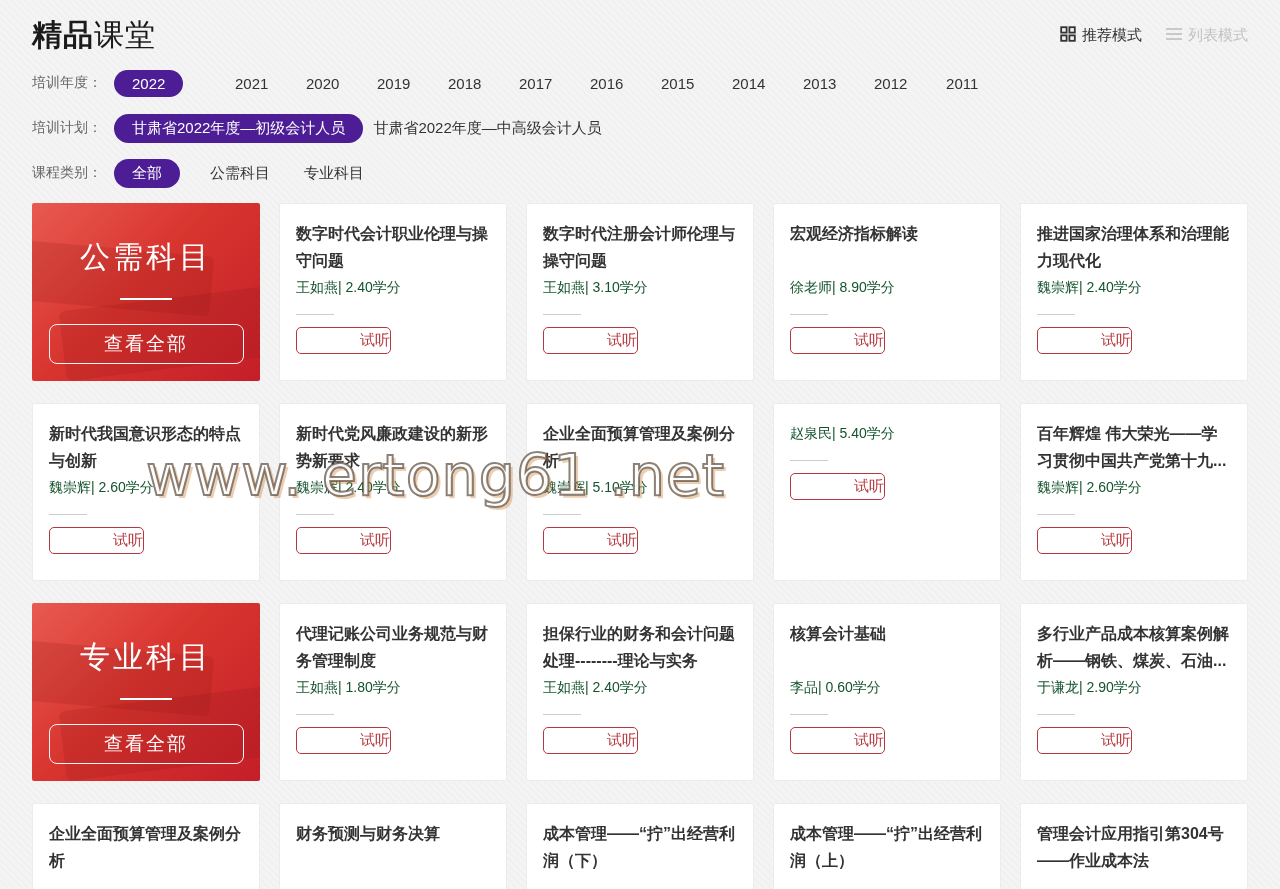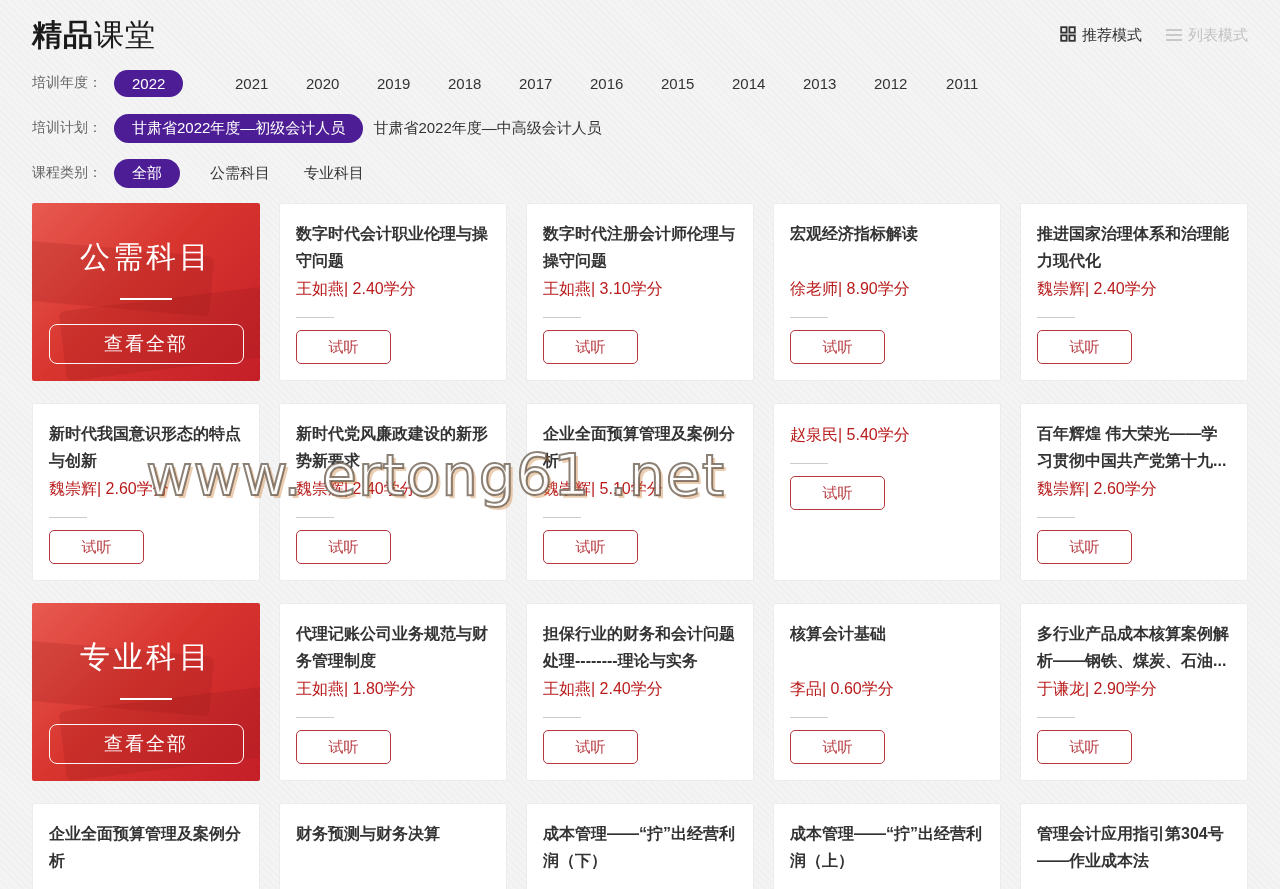--- a/index.html
+++ b/index.html
@@ -11,21 +11,21 @@
     color:#333;
     position:relative;
   }
   .page { width:1280px; padding:0 32px; position:relative; }
 
   
   .header { display:flex; justify-content:space-between; align-items:center; padding-top:14px; height:56px; }
   .page-title { font-size:30px; color:#1a1a1a; font-weight:400; letter-spacing:1px; }
   .page-title .bold { font-weight:bold; }
   .modes { display:flex; align-items:center; gap:24px; font-size:15px; }
-  .mode { display:flex; align-items:flex-end; gap:6px; cursor:pointer; }
+  .mode { display:flex; align-items:center; gap:6px; cursor:pointer; }
   .mode.active { color:#333; }
   .mode.inactive { color:#c2c2c2; }
 
   
   .filters { margin-top:12px; }
   .f-row { display:flex; align-items:center; height:30px; margin-bottom:15px; }
   .f-label { width:82px; font-size:14px; color:#666; flex-shrink:0; }
   .f-items { display:flex; align-items:center; }
   .pill {
     background:#4c1d95; color:#fff; font-size:15px;
@@ -47,27 +47,28 @@
     grid-auto-rows:178px;
   }
   .card {
     background:#fff; border:1px solid #ececec; border-radius:2px;
     padding:16px; overflow:hidden; position:relative;
   }
   .course-title {
     font-size:16px; font-weight:bold; color:#333;
     line-height:27px; height:54px; overflow:hidden;
   }
-  .course-meta { margin-top:5px; font-size:16px; color:#b91c1c; }
+  .course-meta { margin-top:5px; font-size:14px; color:#14532d; }
   .mini-divider { margin-top:17px; width:38px; border-top:1px solid #ccc; }
   .audition-btn {
-    margin-top:12px; width:95px; height:34px;
+    margin-top:12px; width:95px; height:27px;
     background:#fff; border:1px solid #b5383f; border-radius:5px;
     color:#b5383f; font-size:15px; cursor:pointer;
     font-family:inherit;
+    text-align:right;
   }
 
   
   .cat-card {
     border:none; border-radius:2px; padding:0;
     background:linear-gradient(135deg,#e85a50 0%, #d8352f 45%, #c41e28 100%);
     display:flex; flex-direction:column; align-items:center;
     color:#fff; position:relative; overflow:hidden;
   }
   .cat-card::before, .cat-card::after {

